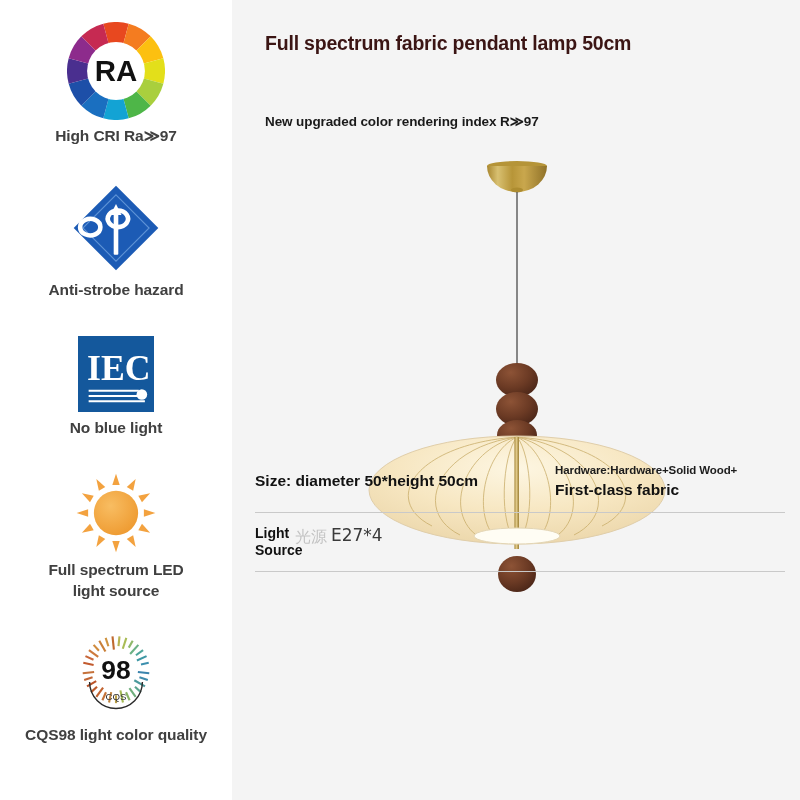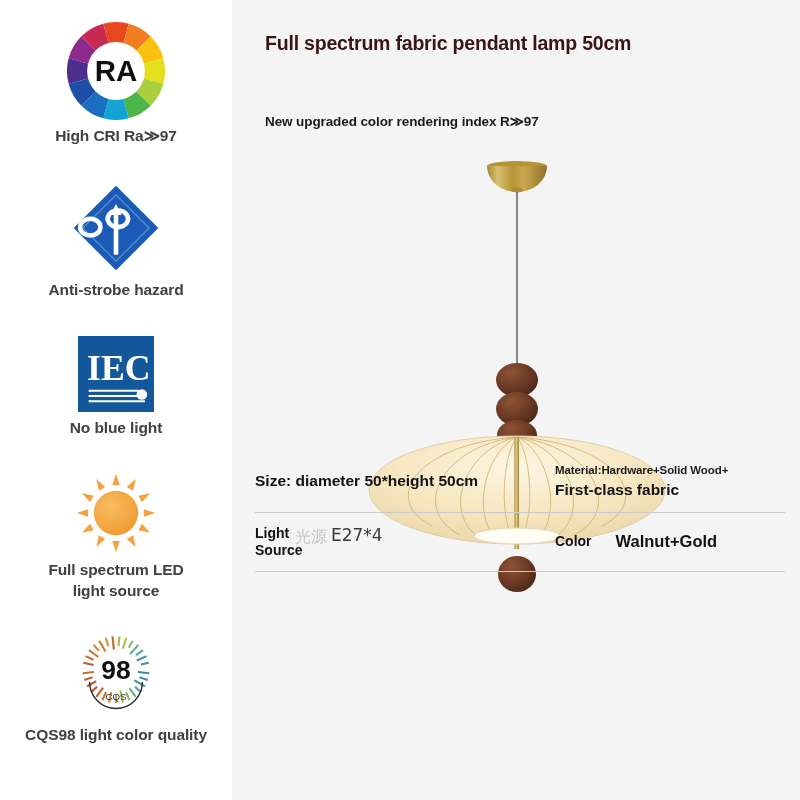--- a/index.html
+++ b/index.html
@@ -284,37 +284,33 @@
       </svg>
     </div>
 
     <div class="spec">
 
       <div class="spec-row" style="height:62px;">
         <div class="cell-left">
           <span class="val">Size: diameter 50*height 50cm</span>
         </div>
         <div class="cell-right" style="flex-direction:column;align-items:flex-start;justify-content:center;">
-          <span class="lbl-sm">Material:Hardware+Solid Wood+</span>
+          <span class="lbl-sm">Hardware:Hardware+Solid Wood+</span>
           <span class="val" style="margin-top:4px;">First-class fabric</span>
         </div>
       </div>
 
       <div class="divider"></div>
 
       <div class="spec-row" style="height:58px;">
         <div class="cell-left" style="align-items:flex-start;position:relative;">
           <span class="lbl" style="width:62px;">Light Source</span>
           <span class="ghost">光源</span>
           <span class="val-plain" style="margin-left:14px;">E27*4</span>
         </div>
-        <div class="cell-right" style="align-items:center;">
-          <span class="lbl">Color</span>
-          <span class="val" style="margin-left:24px;font-size:16.5px;">Walnut+Gold</span>
-        </div>
       </div>
 
       <div class="divider"></div>
 
 
     </div>
   </div>
 </div>
 
 </body></html>

